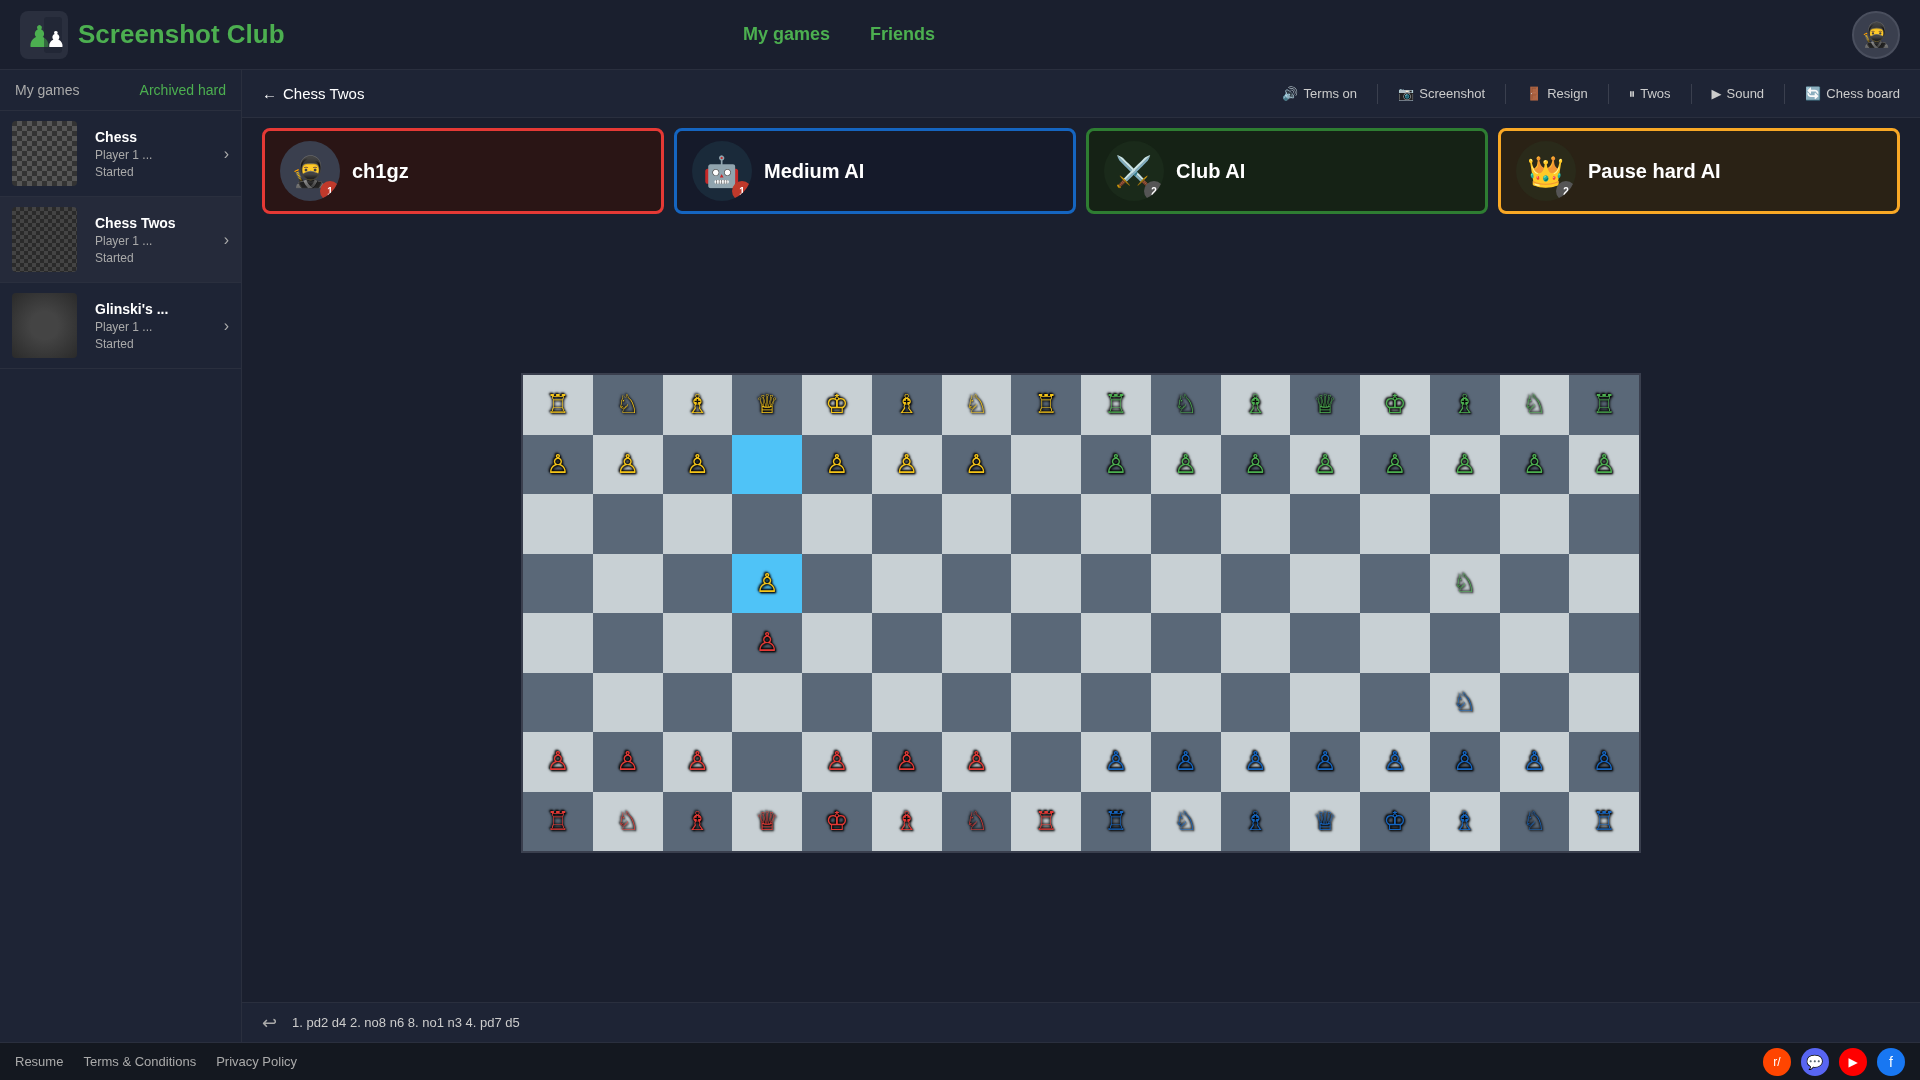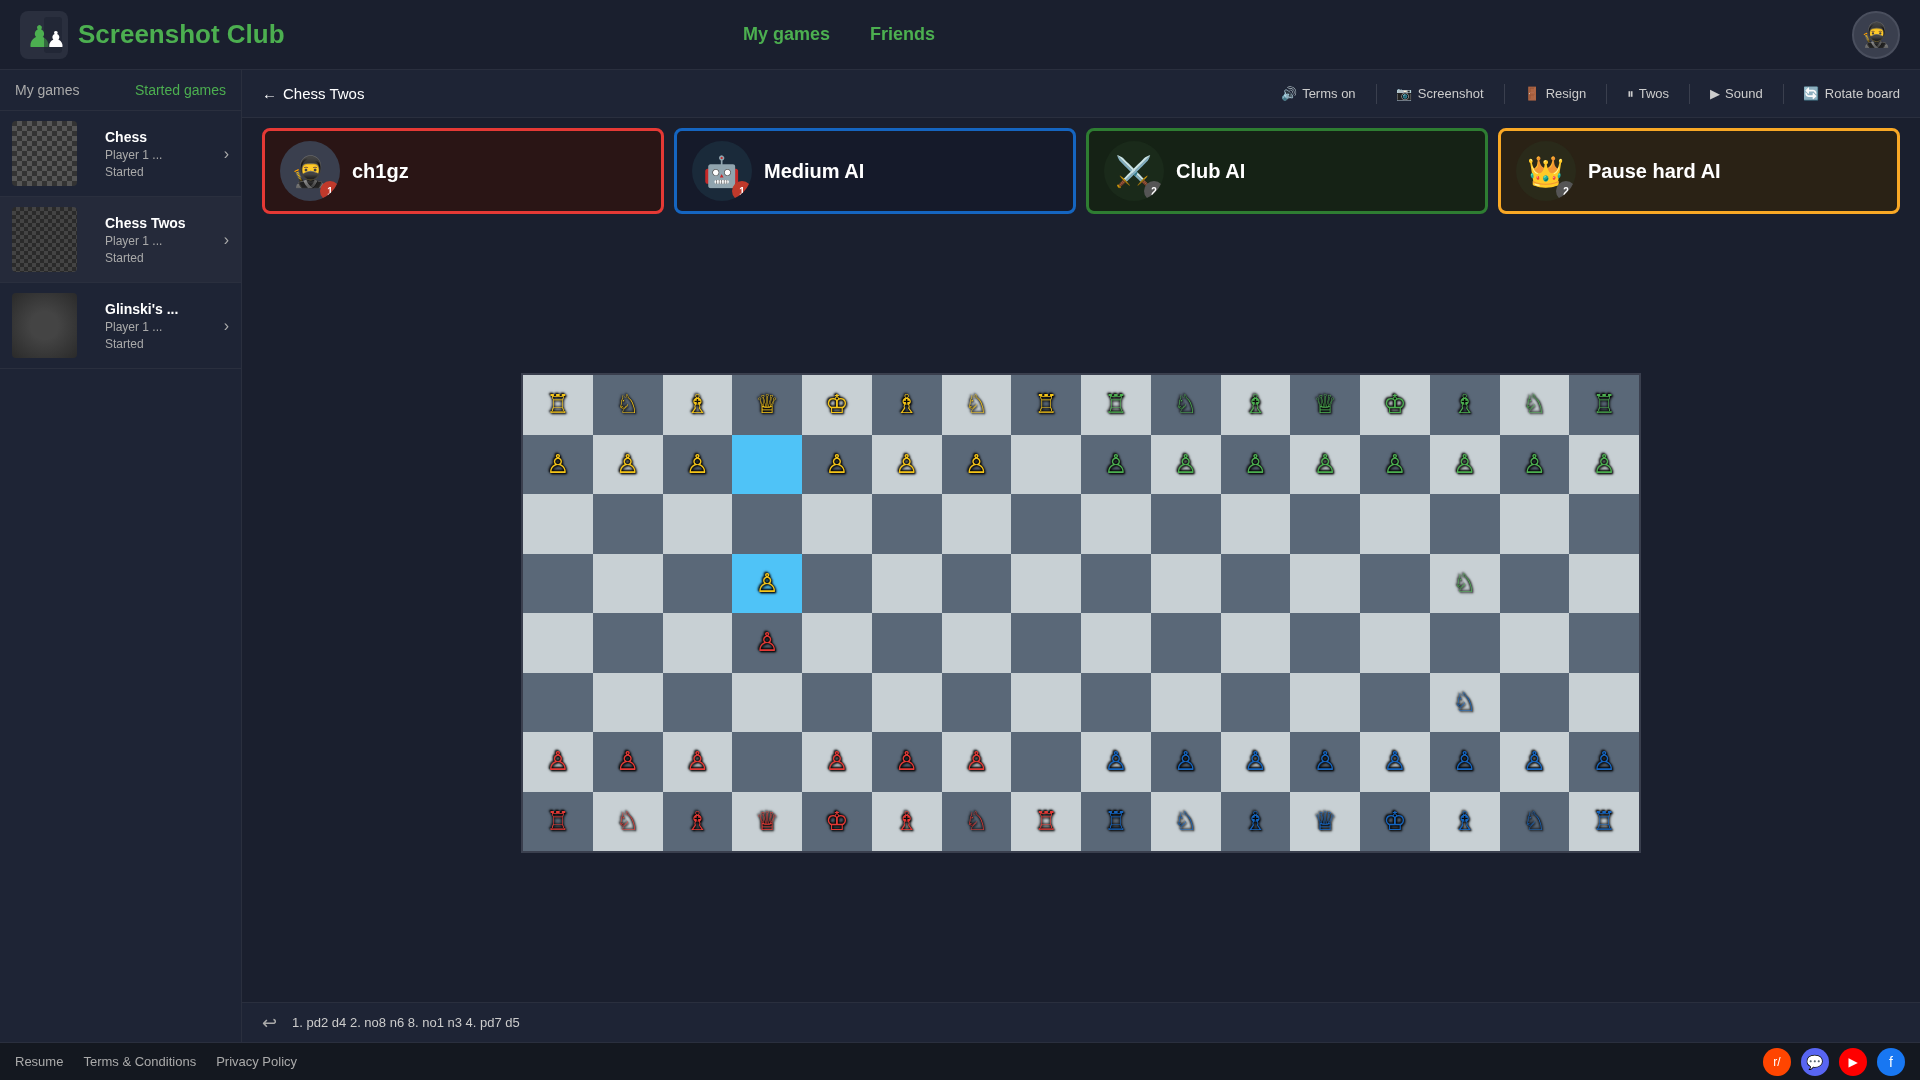--- a/index.html
+++ b/index.html
@@ -97,21 +97,21 @@
       color: #4caf50;
       margin-left: auto;
       cursor: pointer;
     }
     .sidebar-game {
       display: flex;
       align-items: center;
       padding: 10px 12px;
       border-bottom: 1px solid #2a2f3e;
       cursor: pointer;
-      gap: 28px;
+      gap: 18px;
     }
     .sidebar-game-thumb {
       width: 65px;
       height: 65px;
       background: #2a2f3e;
       flex-shrink: 0;
       border-radius: 4px;
     }
     .sidebar-game-info {
       flex: 1;
@@ -339,21 +339,21 @@
   <div class="user-avatar">
     <span style="font-size:24px;">🥷</span>
   </div>
 </div>
 
 <div class="main-content">
 
   <div class="sidebar">
     <div class="sidebar-header">
       <span class="sidebar-header-label">My games</span>
-      <span class="sidebar-header-archived">Started games</span>
+      <span class="sidebar-header-archived">Archived hard</span>
     </div>
 
     <div class="sidebar-game">
       <div class="sidebar-game-thumb thumb-chess"></div>
       <div class="sidebar-game-info">
         <div class="sidebar-game-title">Chess</div>
         <div class="sidebar-game-player">Player 1 ...</div>
         <div class="sidebar-game-status">Started</div>
       </div>
       <span class="sidebar-arrow">›</span>
@@ -408,21 +408,21 @@
         <span>Twos</span>
       </div>
       <div class="toolbar-divider"></div>
       <div class="toolbar-btn">
         <span>▶</span>
         <span>Sound</span>
       </div>
       <div class="toolbar-divider"></div>
       <div class="toolbar-btn">
         <span>🔄</span>
-        <span>Rotate board</span>
+        <span>Chess board</span>
       </div>
     </div>
 
     <div class="players-row">
       <div class="player-card red-border">
         <div class="player-avatar">
           <span class="player-avatar-img">🥷</span>
           <div class="player-badge badge-1">1</div>
         </div>
         <span class="player-name">ch1gz</span>

